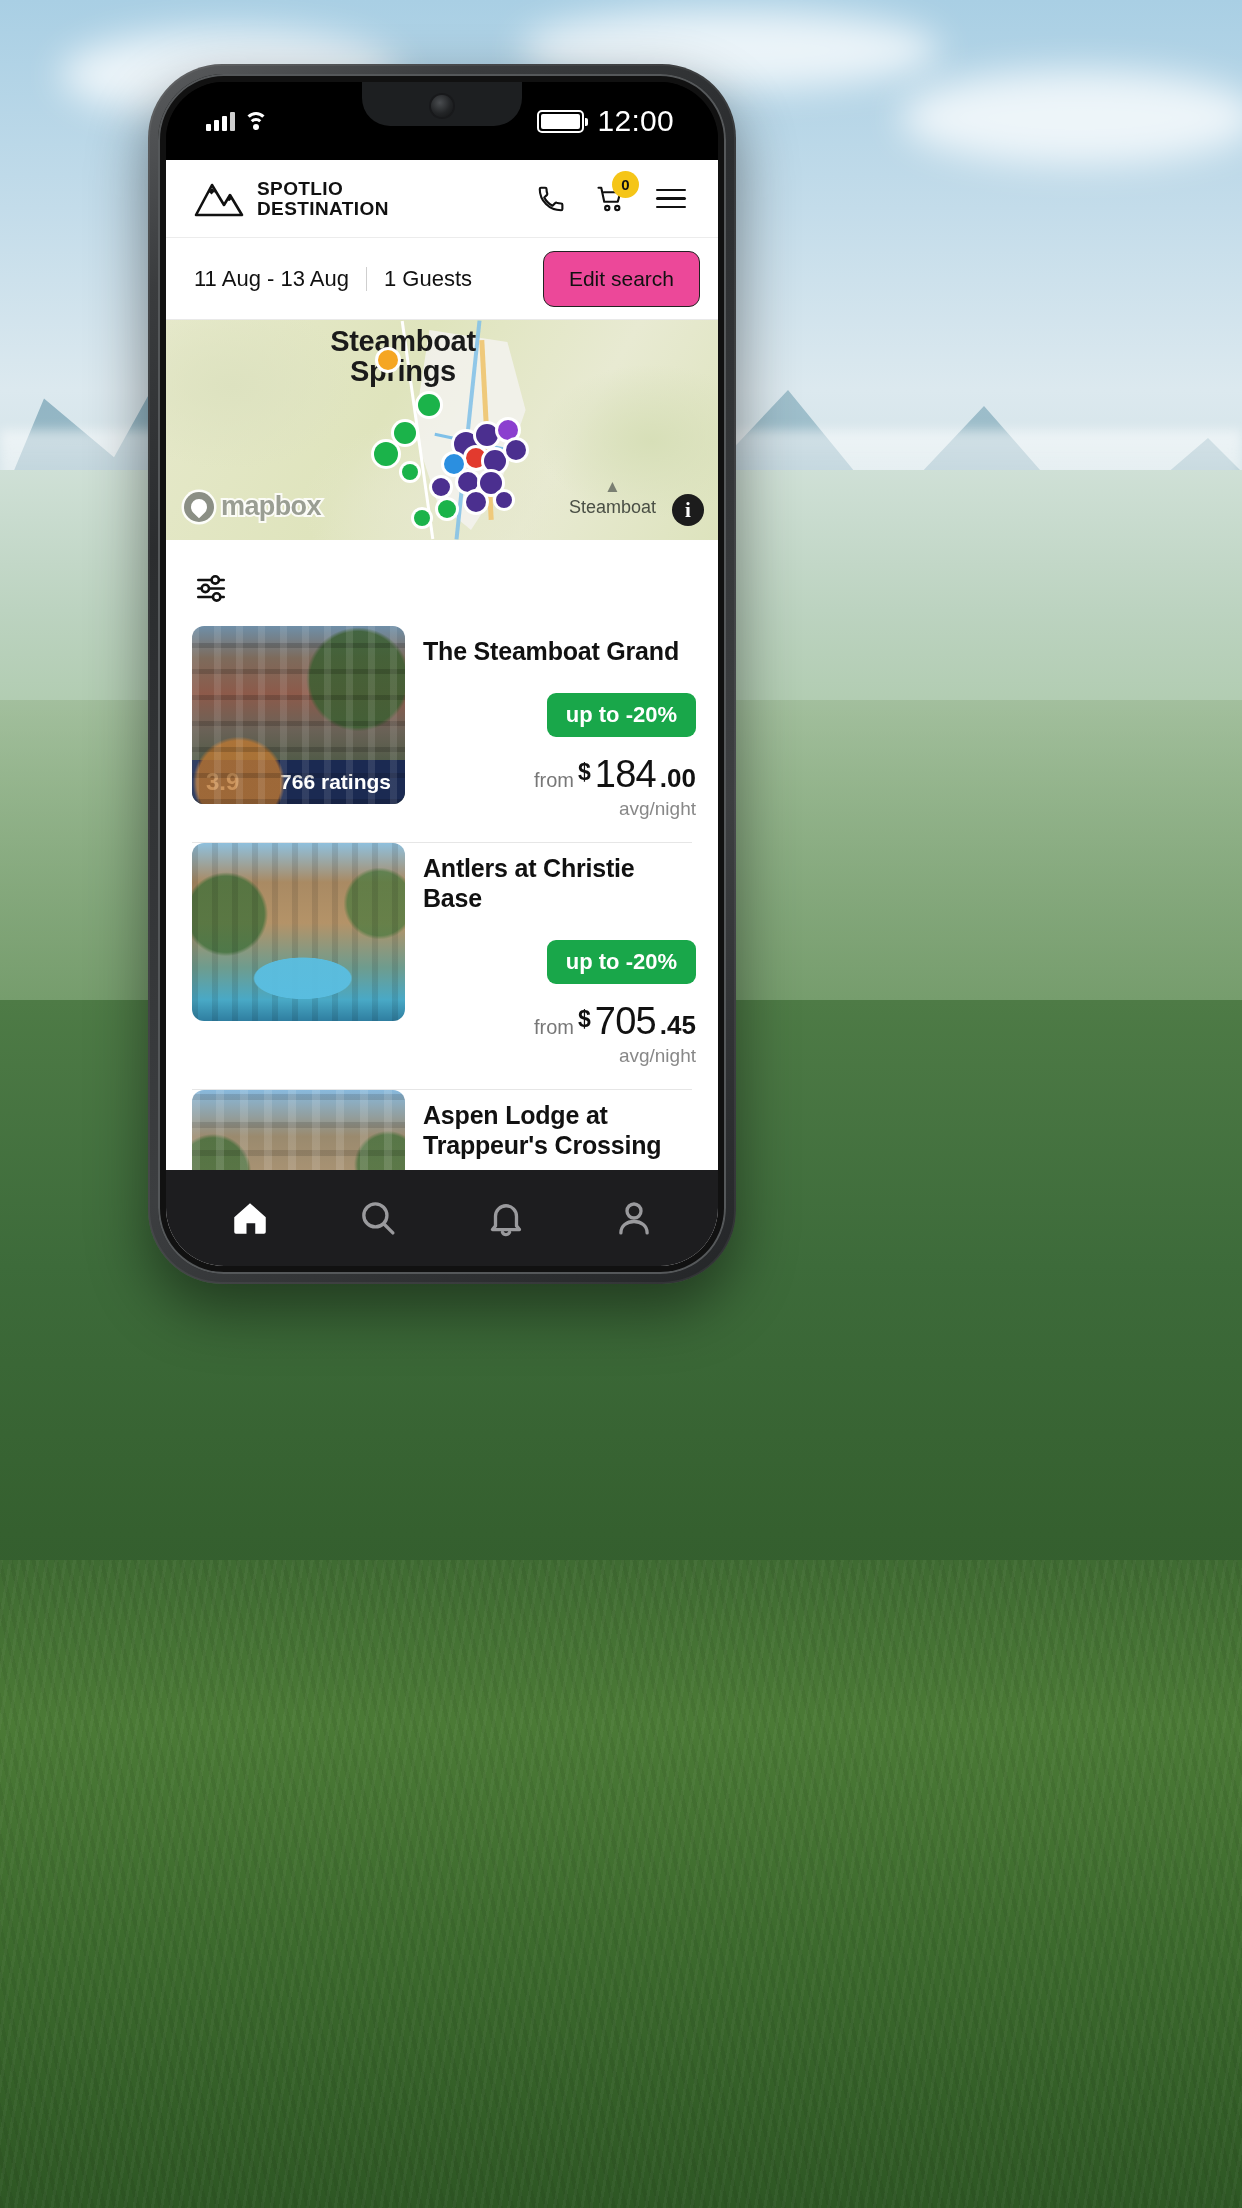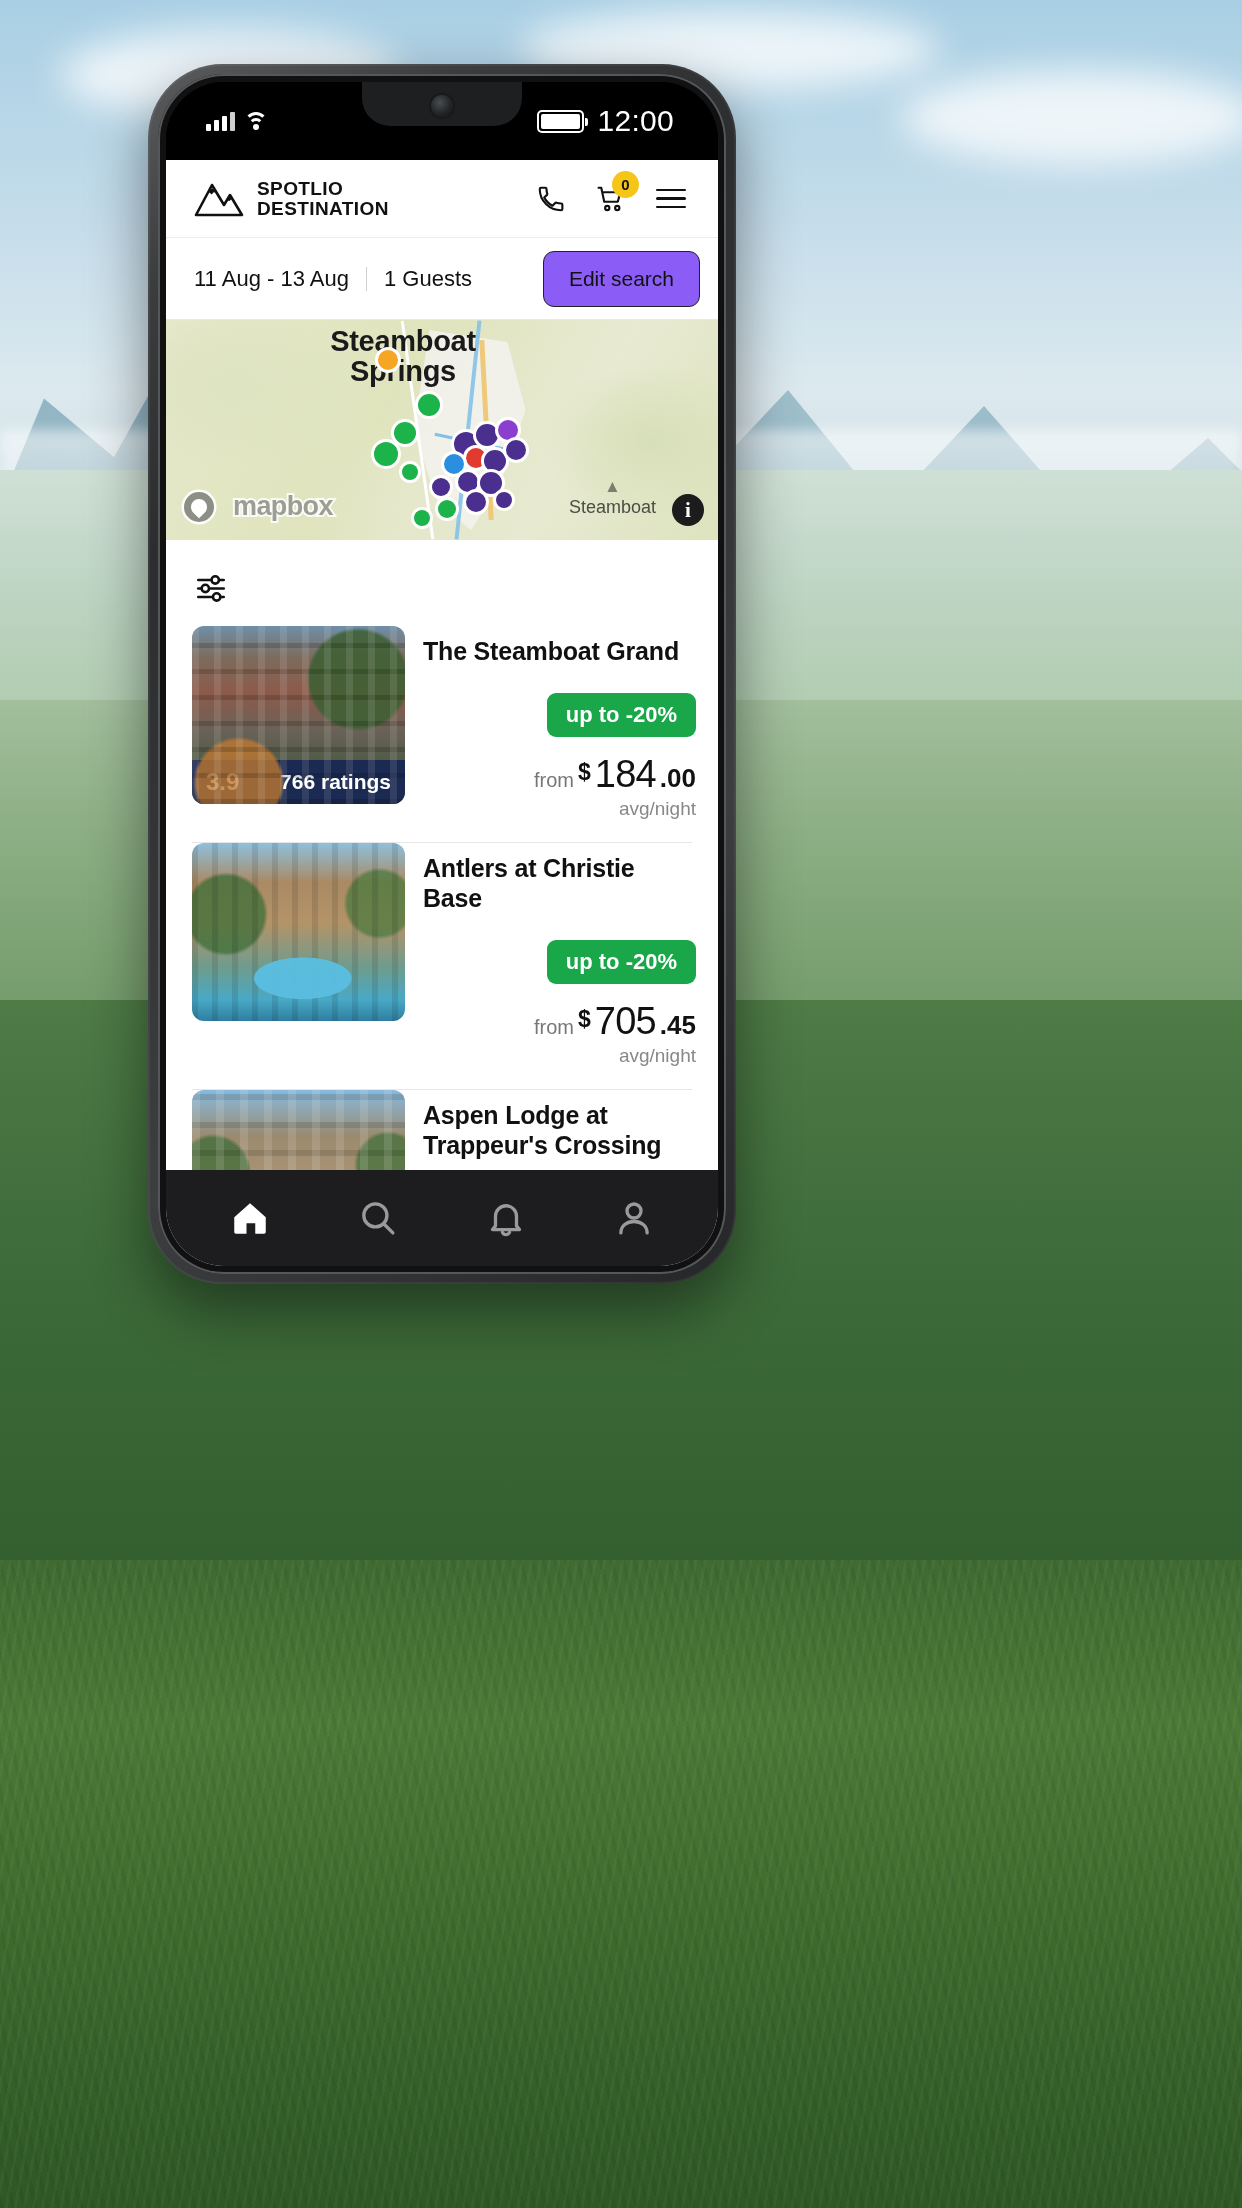--- a/index.html
+++ b/index.html
@@ -156,21 +156,21 @@
   .burger i { display:block; height:2.6px; background:#111; border-radius:2px; }
 
   
   .searchbar {
     height:82px; display:flex; align-items:center; justify-content:space-between;
     padding:0 18px 0 28px; border-bottom:1px solid #e9e9e9; background:#fff;
   }
   .search-meta { display:flex; align-items:center; gap:17px; font-size:22px; color:#111; }
   .search-meta .divider { width:1px; height:24px; background:#cfcfcf; display:block; }
   .edit-search {
-    border:1.6px solid #222; border-radius:11px; background:#8b5cf6;
+    border:1.6px solid #222; border-radius:11px; background:#ec4899;
     padding:15px 25px; font-size:21px; font-weight:500; color:#111;
     font-family:"Liberation Sans", sans-serif;
   }
 
   
   .map { position:relative; height:220px; background:#e8ead0; overflow:hidden; }
   .map-terrain {
     position:absolute; inset:0;
     background:
       radial-gradient(ellipse 180px 120px at 12% 30%, #dde2c0 0%, transparent 70%),
@@ -200,21 +200,21 @@
     background:#ffffff; transform:rotate(-8deg);
   }
   .map-label {
     position:absolute; left:122px; top:6px; width:230px;
     text-align:center; font-size:29px; font-weight:700; color:#1a1a1a;
     line-height:1.04; letter-spacing:-.3px;
   }
   .pin { position:absolute; border-radius:50%; box-shadow:0 0 0 3px #fff; }
   .mapbox-logo {
     position:absolute; left:18px; bottom:18px;
-    display:flex; align-items:center; gap:19px;
+    display:flex; align-items:center; gap:7px;
   }
   .mapbox-mark {
     width:30px; height:30px; border-radius:50%;
     background:#8b8f85; position:relative;
     box-shadow:0 0 0 2.5px rgba(255,255,255,.9);
   }
   .mapbox-mark:after{
     content:""; position:absolute; left:7px; top:7px; width:16px; height:16px;
     background:#fff; border-radius:50% 50% 50% 0; transform:rotate(-45deg);
   }

